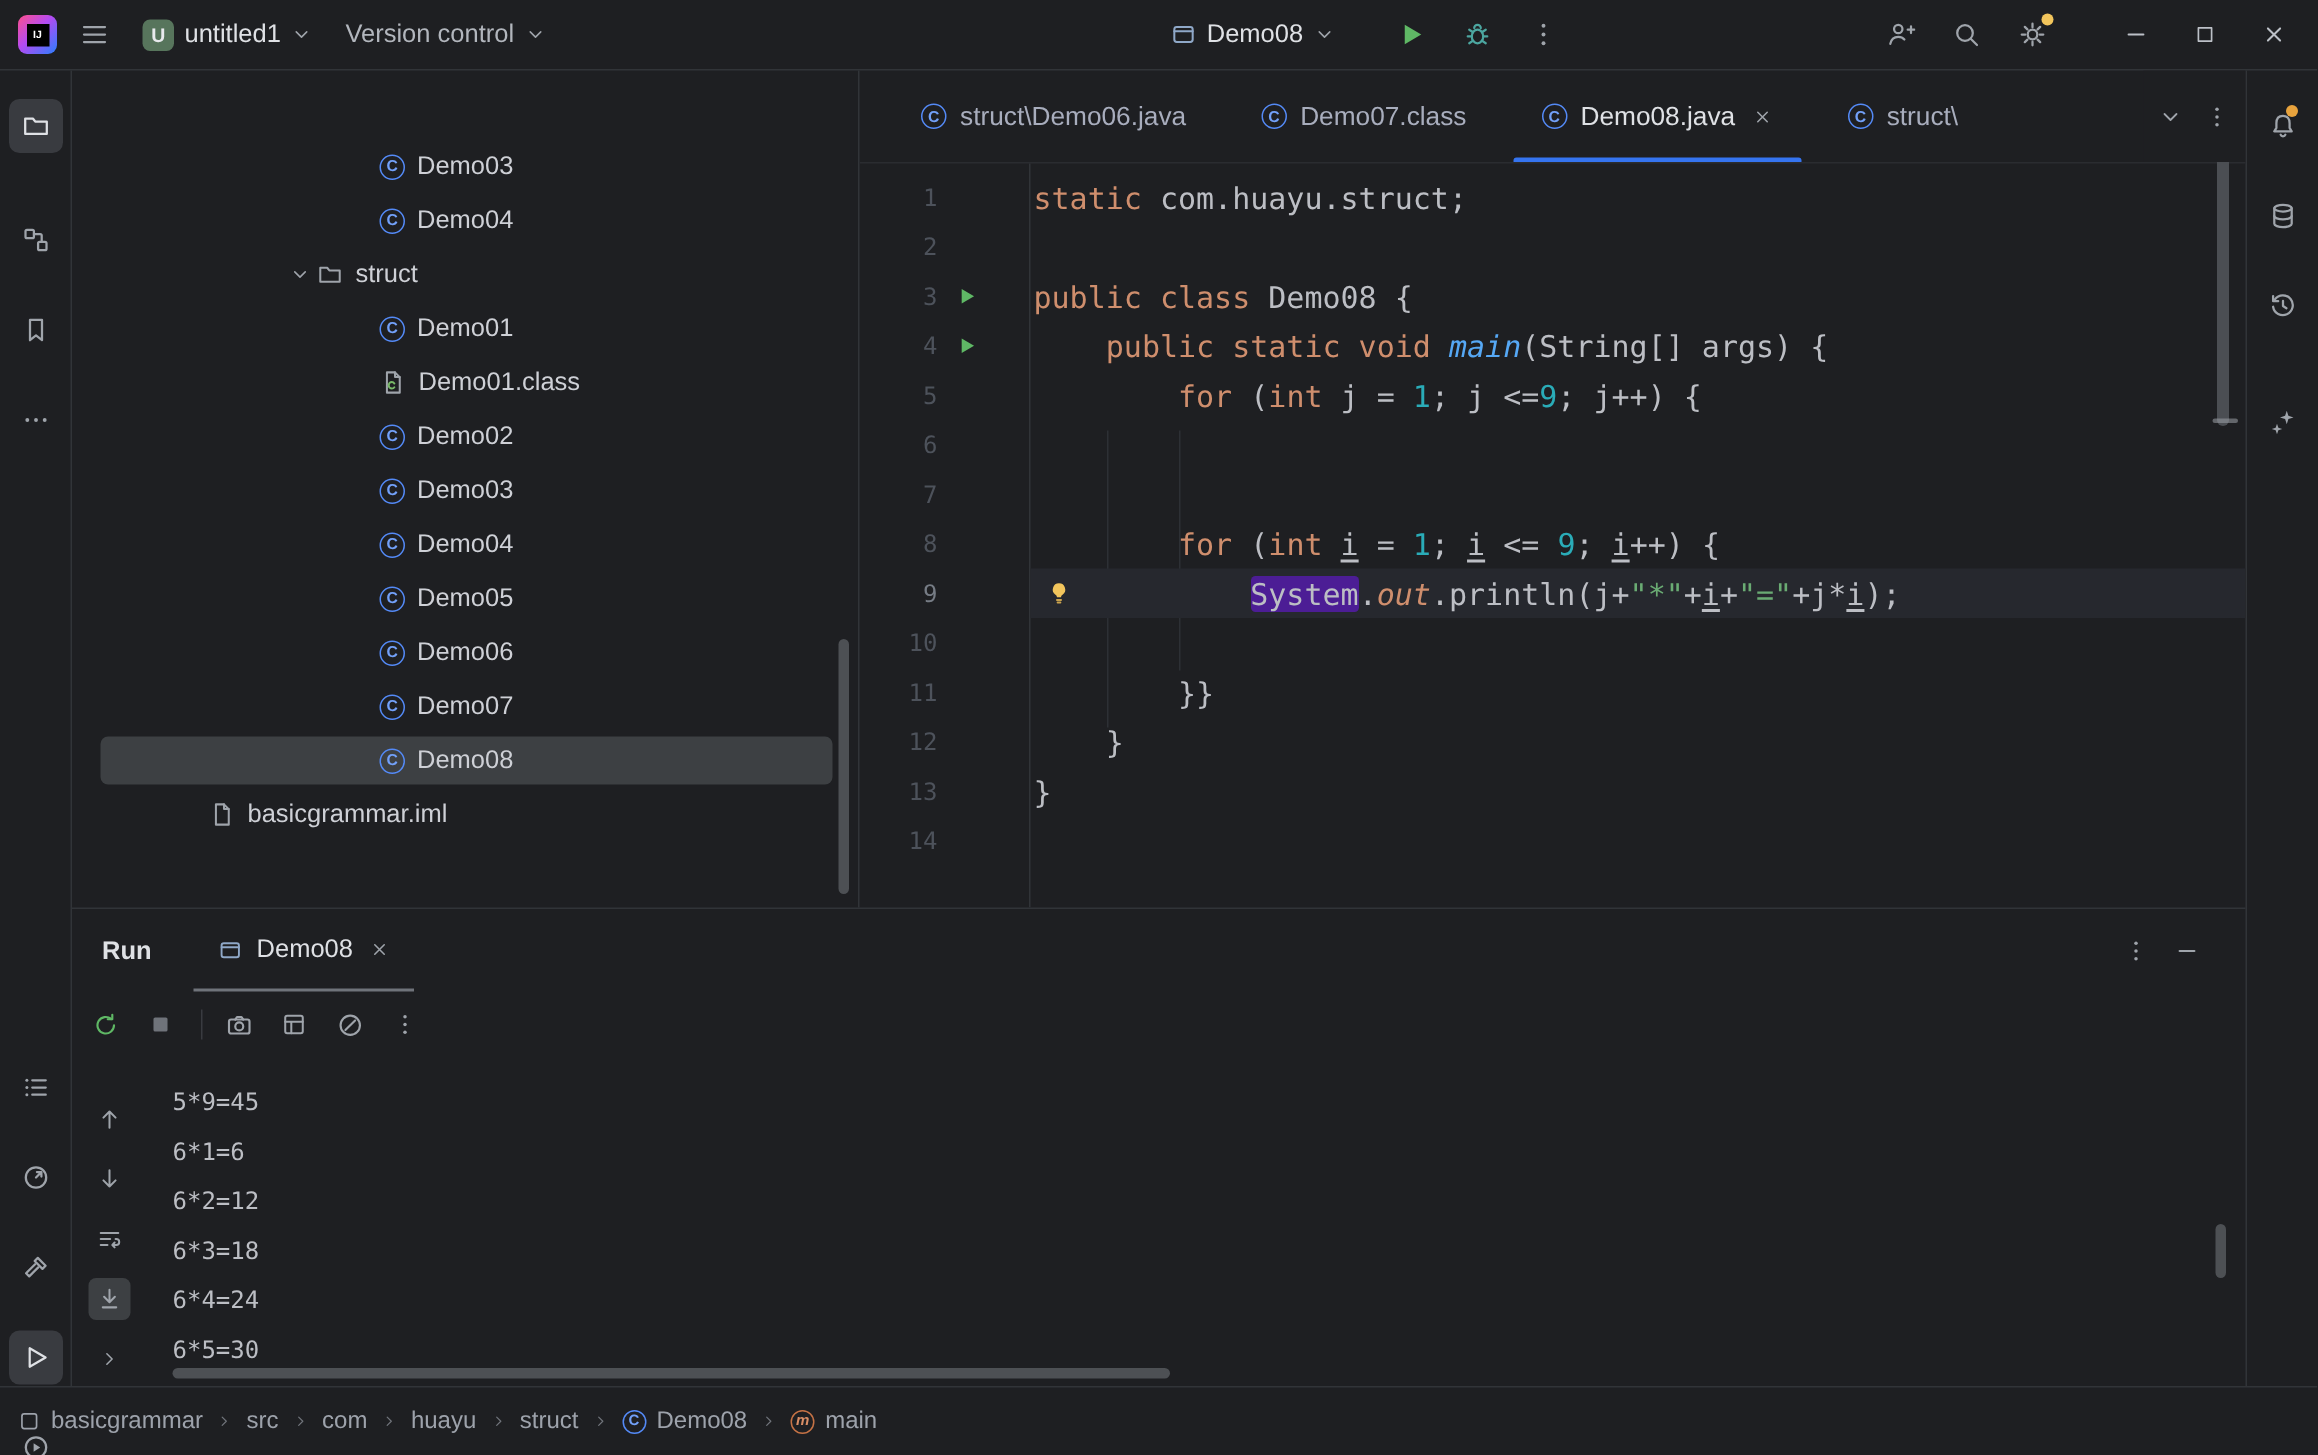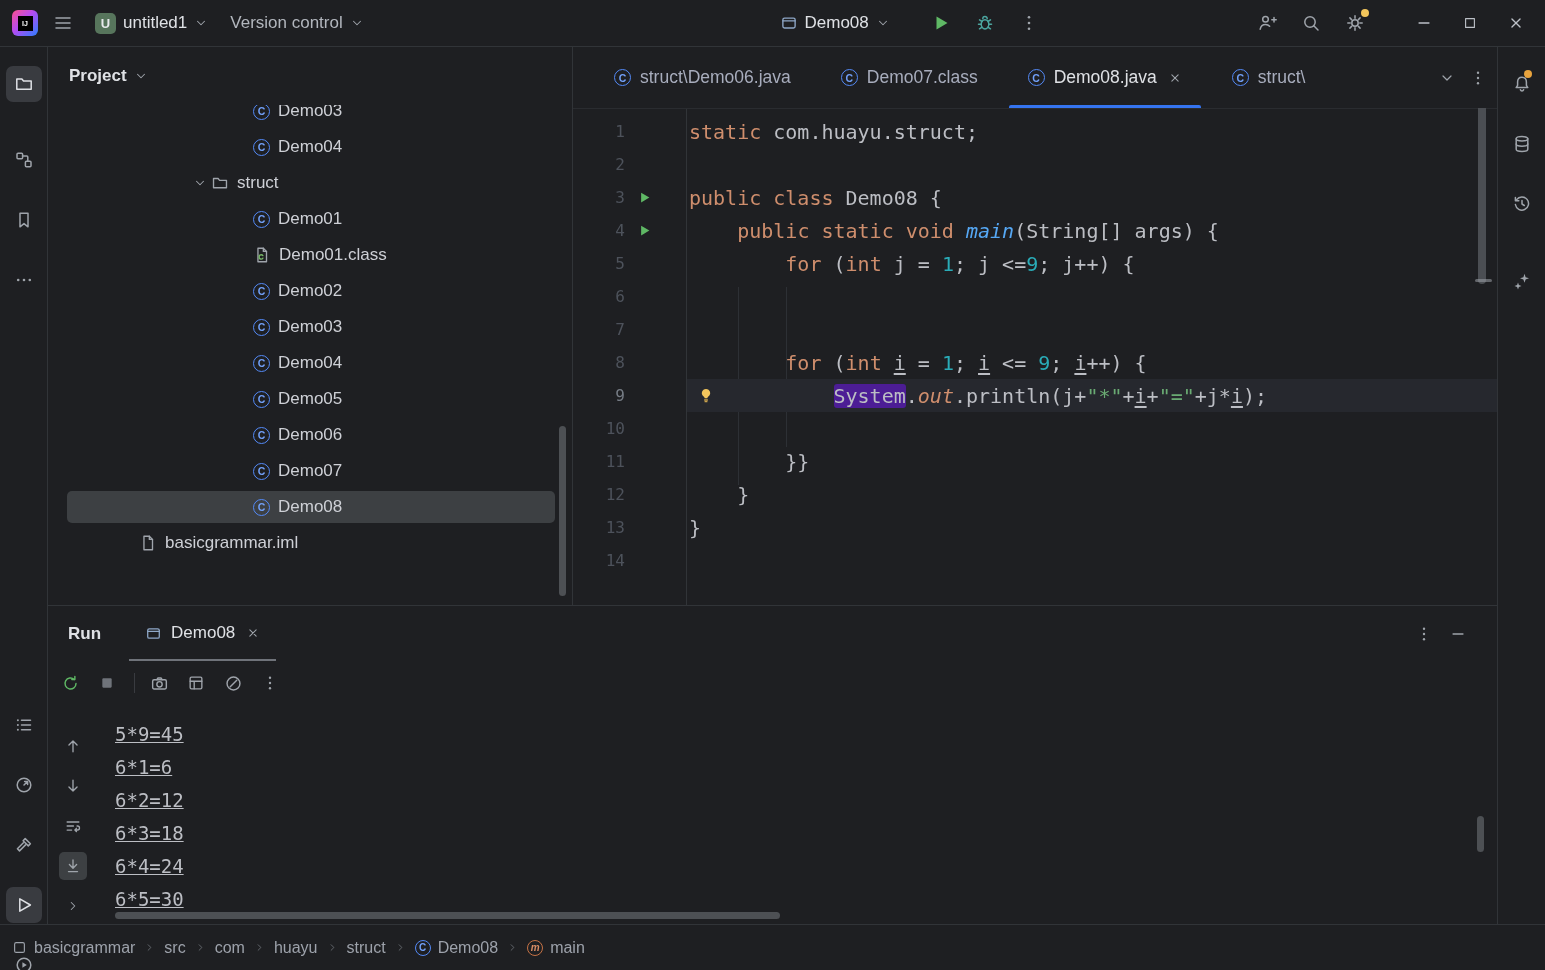--- a/index.html
+++ b/index.html
@@ -117,22 +117,22 @@
   .rp-actions { margin-left:auto; display:flex; align-items:center; gap:16px; color:#9fa4ab; margin-right:14px; }
   .rp-toolbar { height:42px; display:flex; align-items:center; padding-left:8px; color:#9fa4ab; }
   .rp-toolbar .tbx { width:28px; height:28px; display:flex; align-items:center; justify-content:center;
     border-radius:5px; margin-right:9px; }
   .rp-toolbar .sep { width:1px; height:20px; background:#393b40; margin:0 10px 0 4px; }
   .console { position:absolute; top:98px; left:0; right:0; bottom:0; display:flex; }
   .console-gutter { flex:0 0 50px; display:flex; flex-direction:column; align-items:center;
     padding-top:28px; gap:12px; color:#9fa4ab; }
   .cg-btn { width:28px; height:28px; display:flex; align-items:center; justify-content:center; border-radius:5px; }
   .cg-btn.active { background:#3d4043; }
-  .console-out { font-family:"DejaVu Sans Mono","Liberation Mono",monospace; font-size:19px;
-    line-height:33px; color:var(--consoleText,#bcbec4); padding-left:17px; padding-top:14px; white-space:pre;text-decoration:underline; }
+  .console-out { font-family:"DejaVu Sans Mono","Liberation Mono",monospace; font-size:16px;
+    line-height:33px; color:var(--consoleText,#bcbec4); padding-left:17px; padding-top:14px; white-space:pre; }
   .c-hscroll { position:absolute; bottom:5px; left:67px; width:665px; height:7px;
     background:#4d5054; border-radius:4px; }
   .c-vscroll { position:absolute; right:13px; top:112px; width:7px; height:36px;
     background:#4d5054; border-radius:4px; }
 
   
   .statusbar { flex:0 0 46px; border-top:1px solid #313438; display:flex; align-items:center;
     padding:0 16px 0 12px; font-size:16px; color:#9da2ab; }
   .crumbs { display:flex; align-items:center; gap:9px; }
   .crumb { display:flex; align-items:center; gap:7px; white-space:nowrap; }
@@ -344,28 +344,20 @@
             </svg>
           </span>
         </div>
 
     </aside>
 
     <div class="center-col">
       <div class="upper-row">
 
         <section class="project-panel">
-          <div class="pp-header">
-            <span class="pp-title">Project</span>
-            <span class="pp-chev">
-                <svg width="14" height="14" viewBox="0 0 20 20" fill="none" stroke="currentColor" stroke-width="1.5" stroke-linecap="round" stroke-linejoin="round">
-                  <path d="M5 7.5l5 5 5-5"></path>
-                </svg>
-              </span>
-          </div>
           <div class="tree" id="project-tree">
               <div class="tree-row">
                 <span class="tree-indent" style="width:205px"></span>
                 <span class="ring ring-class">C</span>
                 <span class="tree-label">Demo03</span>
               </div>
               <div class="tree-row">
                 <span class="tree-indent" style="width:205px"></span>
                 <span class="ring ring-class">C</span>
                 <span class="tree-label">Demo04</span>

